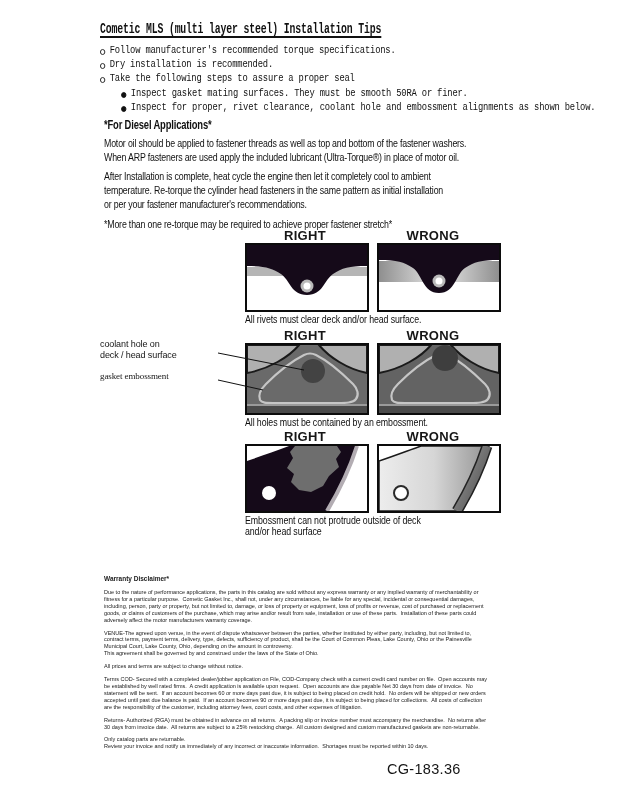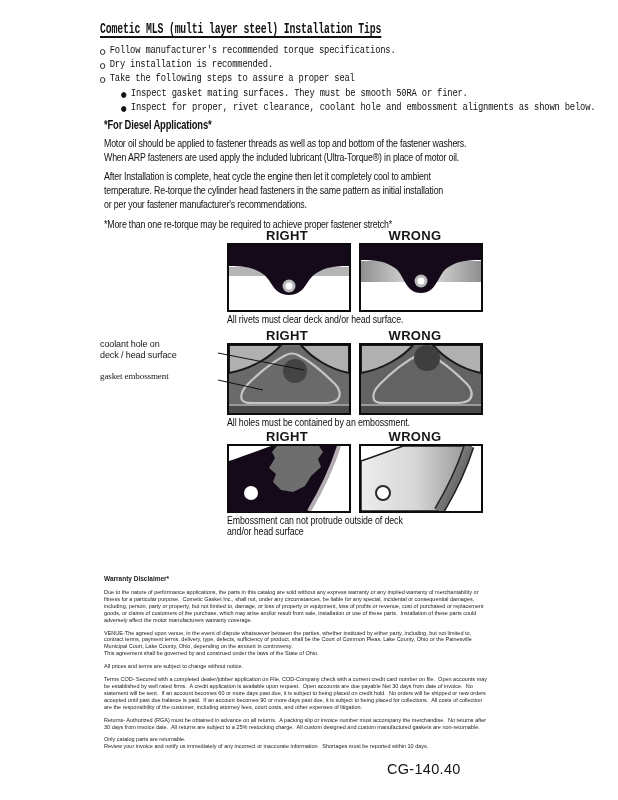--- a/index.html
+++ b/index.html
@@ -25,21 +25,21 @@
   .b-icon.filled{background:#111;border-color:#111;}
   
   #diesel-block{left:104px;top:118px;width:480px;font-size:10px;letter-spacing:-.2px;}
   .diesel-heading{
     font-size:12px;font-weight:bold;display:inline-block;white-space:nowrap;
     transform:scaleX(.89);transform-origin:0 0;margin-bottom:5px;
   }
   .para{line-height:14px;margin:0 0 5px 0;}
   .note{margin-top:6px;line-height:14px;}
   
-  .pair{width:248px;left:227px;}
+  .pair{width:248px;left:245px;}
   #pair-1{top:228px;} #pair-2{top:328px;} #pair-3{top:429px;}
   .labels-row{display:flex;gap:8px;height:15px;}
   .labels-row span{
     width:120px;text-align:center;font-size:13px;font-weight:bold;color:#161616;
     letter-spacing:.3px;
   }
   .boxes-row{display:flex;gap:8px;}
   .dbox{width:120px;border:2px solid #0c0c0c;line-height:0;background:#fff;}
   .dbox svg{display:block;}
   .caption{
@@ -231,13 +231,13 @@
 be established by well rated firms.  A credit application is available upon request.  Open accounts are due payable Net 30 days from date of invoice.  No
 statement will be sent.  If an account becomes 60 or more days past due, it is subject to being placed on credit hold.  No orders will be shipped or new orders
 accepted until past due balance is paid.  If an account becomes 90 or more days past due, it is subject to being placed for collections.  All costs of collection
 are the responsibility of the customer, including attorney fees, court costs, and other expenses of litigation.</div>
   <div class="wpara lines">Returns- Authorized (RGA) must be obtained in advance on all returns.  A packing slip or invoice number must accompany the merchandise.  No returns after
 30 days from invoice date.  All returns are subject to a 25% restocking charge.  All custom designed and custom manufactured gaskets are non-returnable.</div>
   <div class="wpara lines">Only catalog parts are returnable.
 Review your invoice and notify us immediately of any incorrect or inaccurate information.  Shortages must be reported within 10 days.</div>
 </div>
 
-<div class="abs" id="page-code">CG-140.40</div>
+<div class="abs" id="page-code">CG-183.36</div>
 
 </body></html>

